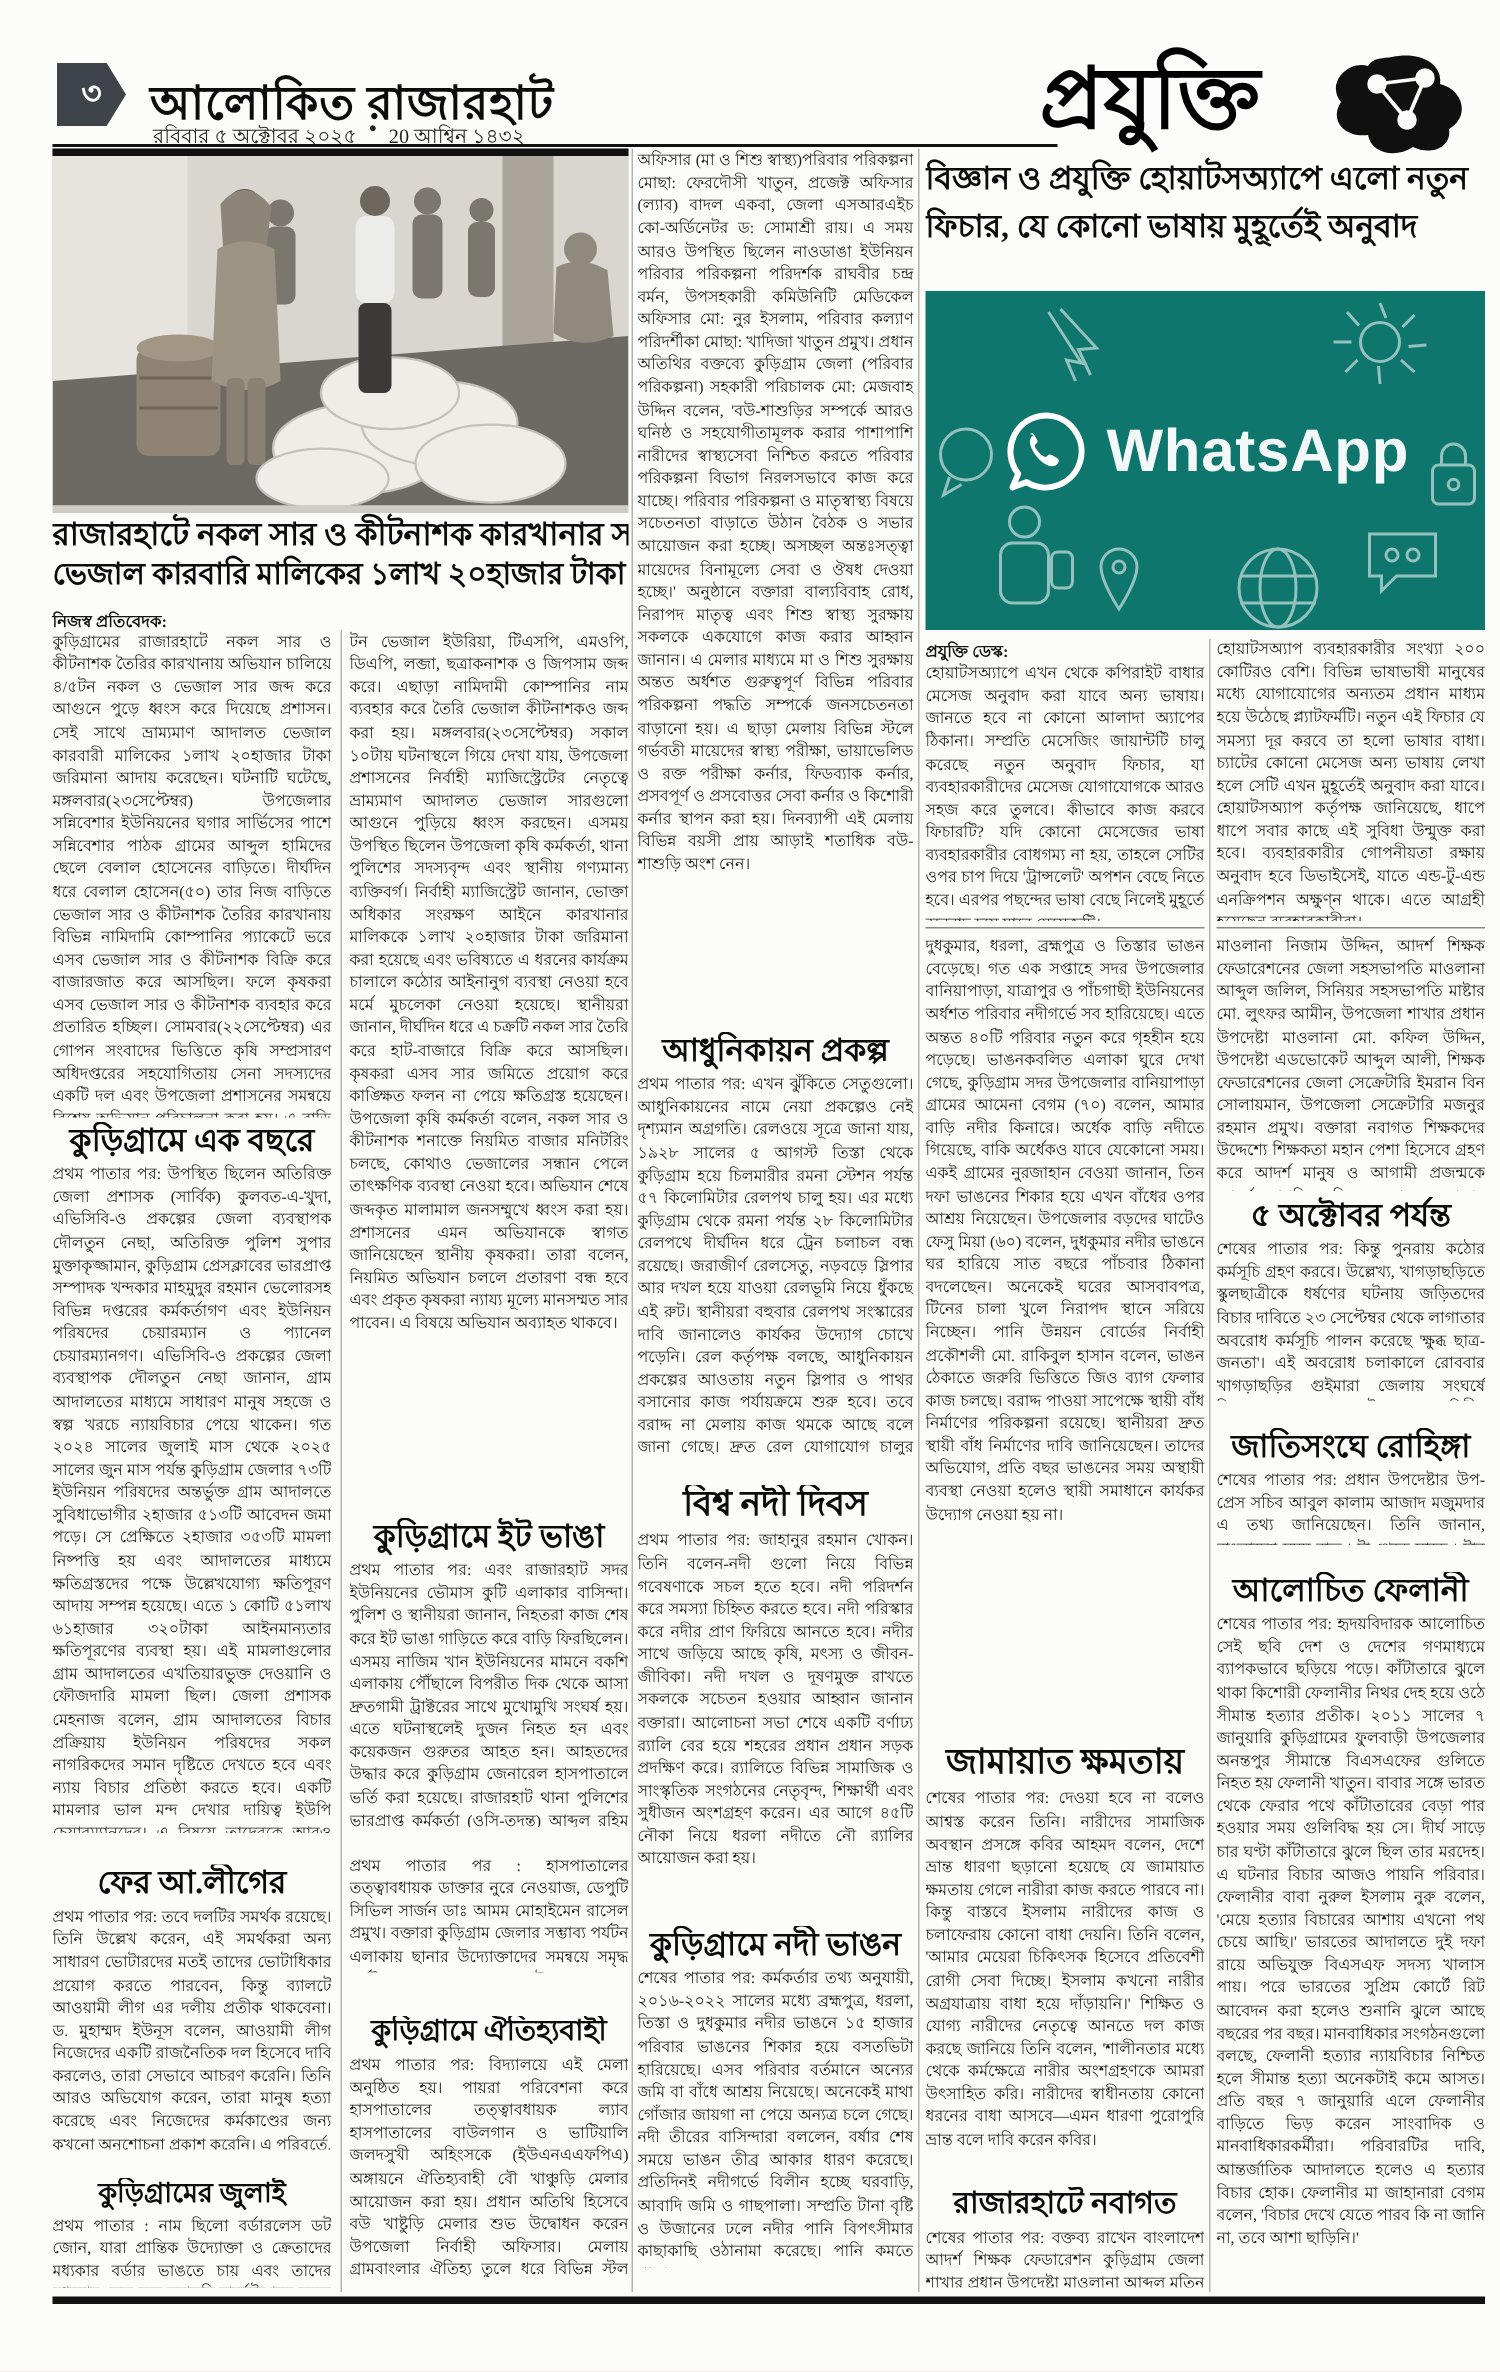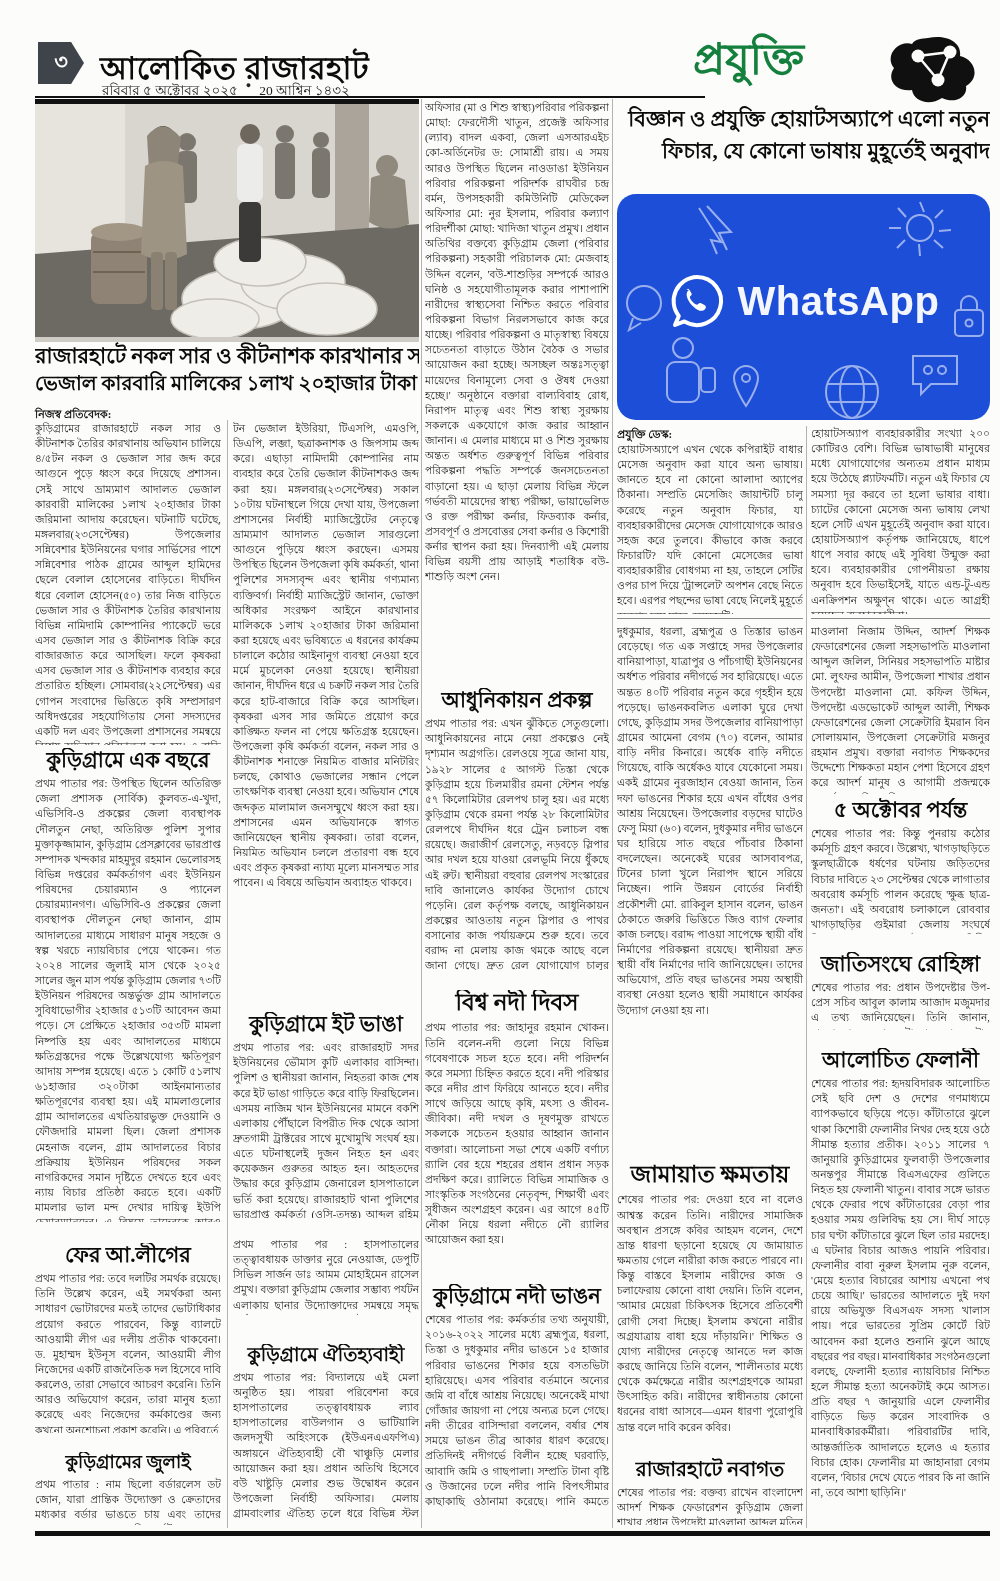--- a/index.html
+++ b/index.html
@@ -12,37 +12,37 @@
   
   .badge{
     width:46px;height:42px;background:#3f444a;color:#fff;
     display:flex;align-items:center;justify-content:center;
     font-size:21px;font-weight:bold;
     clip-path:polygon(0 0,72% 0,100% 50%,72% 100%,0 100%);
   }
   .masthead{font-size:31px;font-weight:bold;letter-spacing:.5px;color:#0c0c0c;line-height:1;}
   .dateline{font-size:13.5px;color:#222;display:flex;gap:8px;align-items:flex-start;}
   .dateline .dot{font-size:9px;}
-  .section-title{font-size:43px;font-weight:bold;line-height:1;color:#15803d;}
+  .section-title{font-size:57px;font-weight:bold;line-height:1;color:#000000;}
   .hrule{background:#111;}
   .vrule{width:1px;background:#b3b3ae;}
   
   .lead-head{font-weight:bold;text-align:center;color:#0b0b0b;line-height:1.35;}
   .lead-head .l1{font-size:21px;white-space:nowrap;}
   .lead-head .l2{font-size:20px;white-space:nowrap;}
-  .tech-head{font-size:21px;font-weight:bold;text-align:right;line-height:1.5;color:#0b0b0b;}
+  .tech-head{font-size:21px;font-weight:bold;text-align:left;line-height:1.5;color:#0b0b0b;}
   .byline{font-size:11px;font-weight:bold;text-align:center;}
   .body{font-size:10.6px;line-height:1.43;text-align:justify;overflow:hidden;color:#1c1c1c;word-break:break-word;}
   .article{overflow:hidden;}
   .subhead{font-size:21px;font-weight:bold;text-align:center;line-height:1.15;margin:0 0 4px 0;color:#0b0b0b;}
   .subhead.small{font-size:16.5px;}
   
   .photo{border-top:5px solid #111;background:#cfccc6;overflow:hidden;}
   
-  .wa{background:#1d4ed8;overflow:hidden;border-radius:19px;}
+  .wa{background:#0f766e;overflow:hidden;}
   .wa .logo-row{position:absolute;left:0;top:78px;width:100%;display:flex;align-items:center;justify-content:center;gap:12px;}
   .wa .logo-text{
     font-family:"Liberation Sans","DejaVu Sans",sans-serif;
     font-size:40px;font-weight:bold;color:rgba(255,255,255,.95);letter-spacing:.5px;
   }
   .doodle{position:absolute;opacity:.55;}
 </style>
 </head>
 <body>
 

